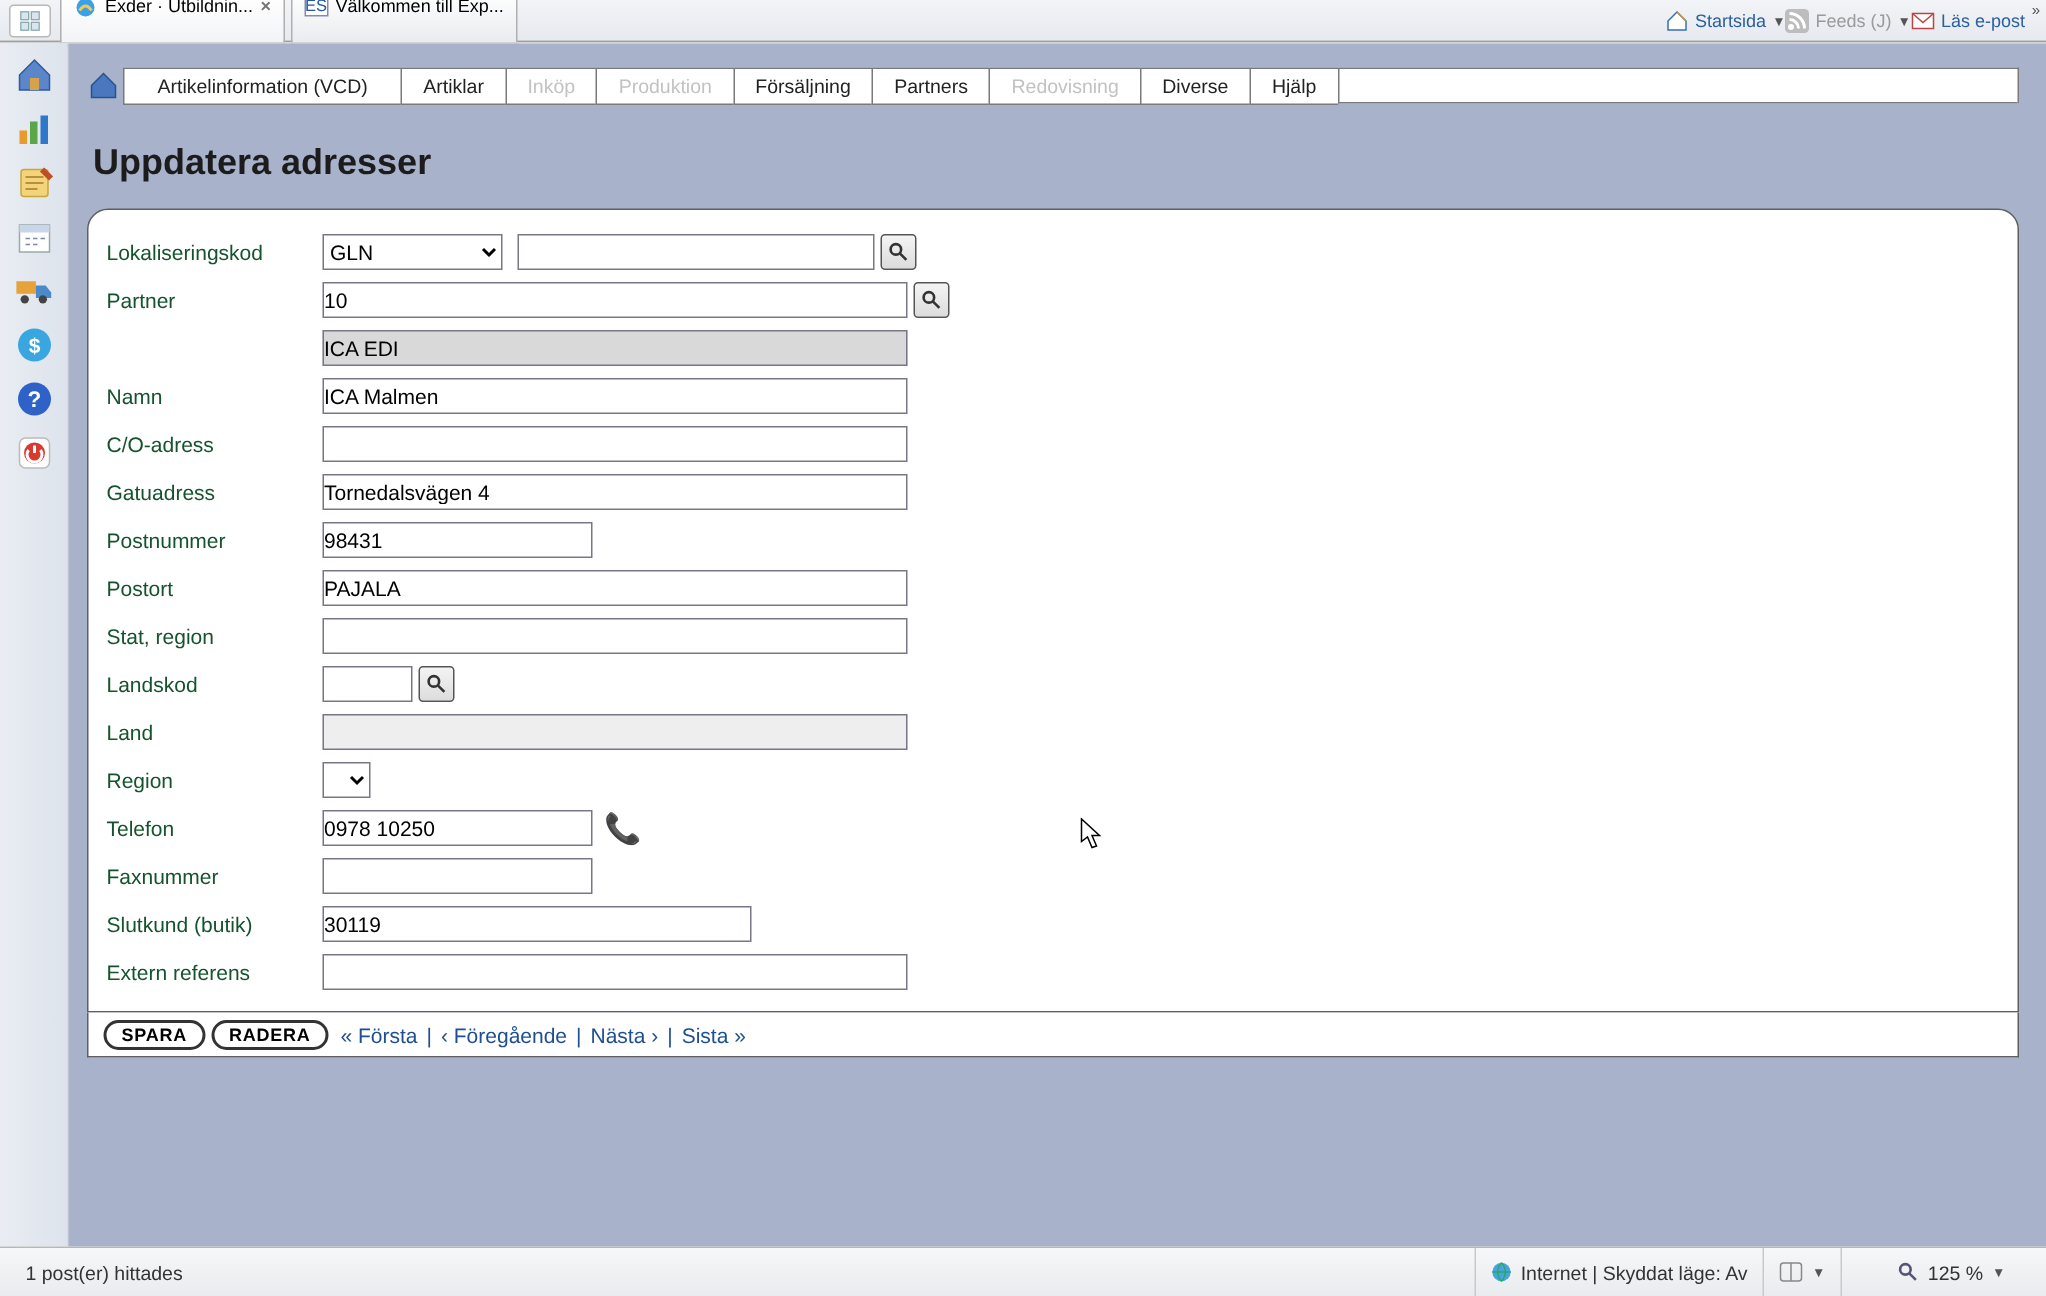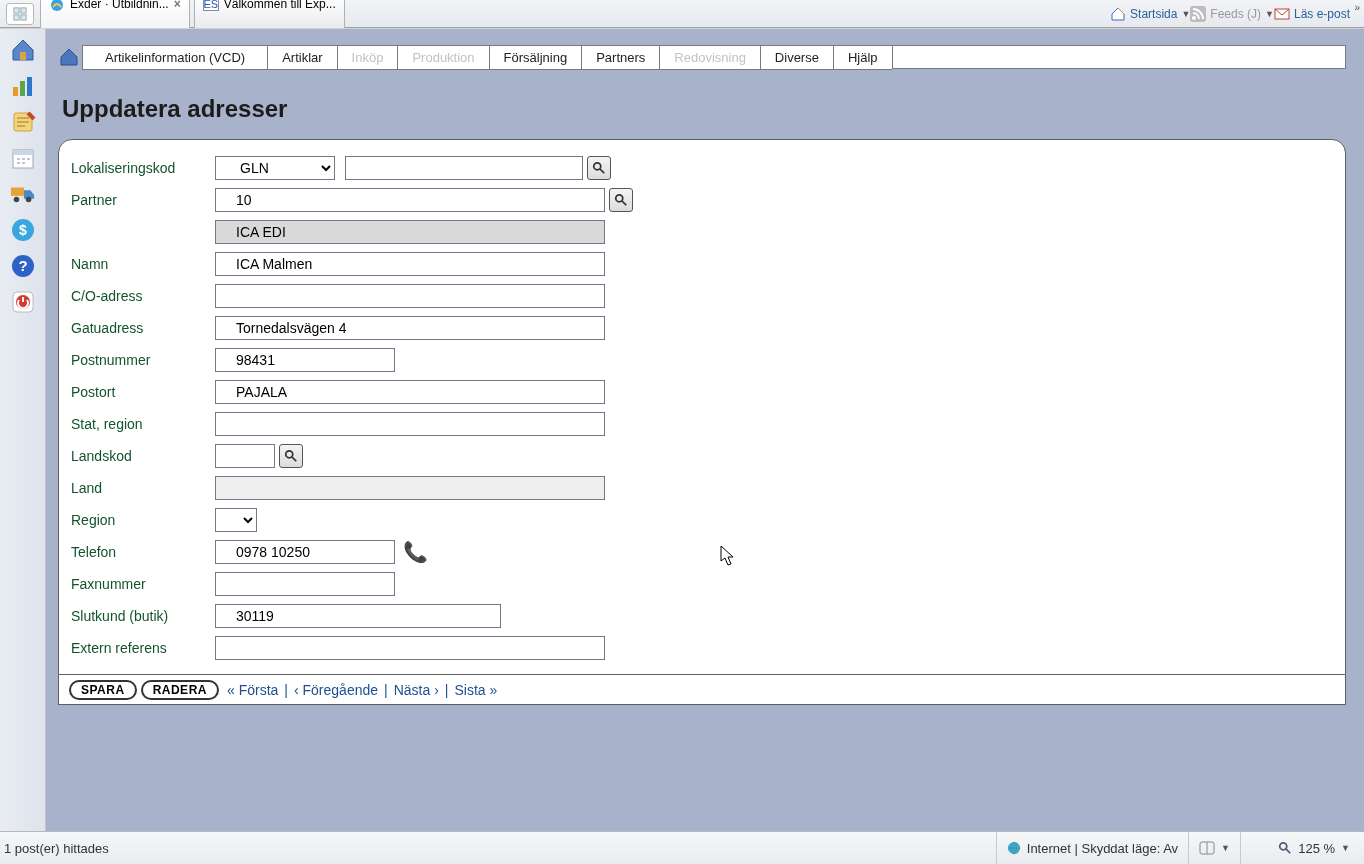--- a/index.html
+++ b/index.html
@@ -41,21 +41,21 @@
 .menu-tab.disabled{color:#c2c2c2}
 .menu-filler{flex:1;border-bottom:1px solid #7a7a7a;border-left:1px solid #7a7a7a}
 
 
 .page-title{font-size:24px;font-weight:bold;color:#1c1c1c;margin:26px 0 16px 4px}
 
 
 .panel{background:#fff;border:1px solid #5f5f5f;border-radius:14px 14px 0 0;padding:14px 12px 8px 12px}
 .frow{display:flex;align-items:center;margin-bottom:4px;min-height:28px}
 .flabel{width:144px;font-size:14px;color:#14532d}
-.frow input[type=text],.frow select,.frow .ro-box{border:1px solid #778;background:#fff;height:24px;font-size:14px;padding:1px 20px}
+.frow input[type=text],.frow select,.frow .ro-box{border:1px solid #778;background:#fff;height:24px;font-size:14px;padding:1px 0}
 .frow .ro-box{background:#d9d9d9;display:flex;align-items:center}
 .sel-small{width:120px;height:26px}
 .in-code{width:238px;background:#fff;color:#fff}
 .in-code::selection{background:#2266cc}
 .lookup-btn{width:24px;height:24px;border:1px solid #555;background:linear-gradient(#f4f4f4,#dcdcdc);margin-left:4px;display:flex;align-items:center;justify-content:center;border-radius:3px}
 .lookup-btn svg{width:14px;height:14px}
 .in-wide{width:390px}
 .in-med{width:180px}
 .in-sm{width:60px}
 .in-num{width:102px;text-align:right}
@@ -64,21 +64,21 @@
 .tiny-select{width:32px;height:24px}
 .in-slut{width:286px}
 
 
 .action-strip{background:#fff;border:1px solid #5f5f5f;border-top:0;height:30px;display:flex;align-items:center;padding:0 10px;gap:4px;font-size:14px}
 .act-btn{border:2px solid #333;border-radius:10px;padding:1px 10px;font-size:12px;font-weight:bold;letter-spacing:0.5px;background:#fff}
 .pager{color:#1d4f91;font-weight:normal;display:flex;align-items:center;gap:6px;margin-left:4px}
 .pager .sep{color:#1d4f91}
 
 
-.status-bar{position:absolute;left:0;right:0;bottom:0;height:33px;border-top:1px solid #b7b7b7;background:linear-gradient(#f6f7f9,#e9ebee);display:flex;align-items:center;font-size:13px;padding:0 4px}
+.status-bar{position:absolute;left:0;right:0;bottom:0;height:33px;border-top:1px solid #b7b7b7;background:linear-gradient(#f6f7f9,#e9ebee);display:flex;align-items:center;font-size:13px;padding:0 17px}
 .status-left{flex:1;color:#333}
 .status-section{border-left:1px solid #c9c9c9;height:100%;display:flex;align-items:center;padding:0 10px;gap:6px;color:#333}
 .zoom-sec{min-width:120px;justify-content:flex-end}
 .globe{width:14px;height:14px}
 .tiny-arrow{font-size:9px;color:#555}
 
 
 .cursor{position:absolute;left:720px;top:545px;pointer-events:none}
 .cursor svg{width:15px;height:22px}
 

